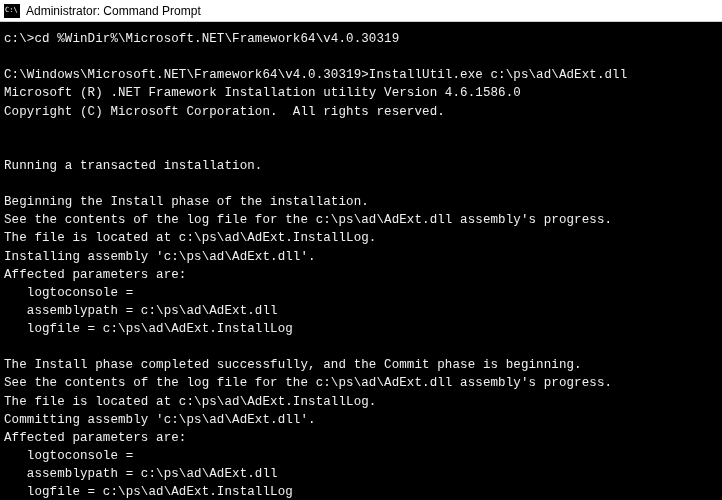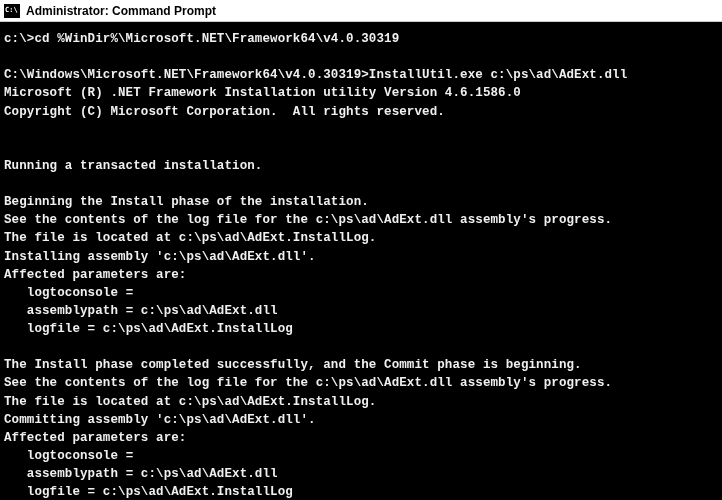--- a/index.html
+++ b/index.html
@@ -1,15 +1,15 @@
 <!DOCTYPE html>
 <html><head>
   <meta charset="utf-8">
   <style>
-    * { margin: 0; padding: 0; box-sizing: border-box; font-weight: bold; }
+    * { margin: 0; padding: 0; box-sizing: border-box; }
     body {
       width: 722px;
       height: 500px;
       background: #000;
       font-family: Consolas, 'Courier New', monospace;
       overflow: hidden;
     }
     .titlebar {
       background: #fff;
       height: 22px;

